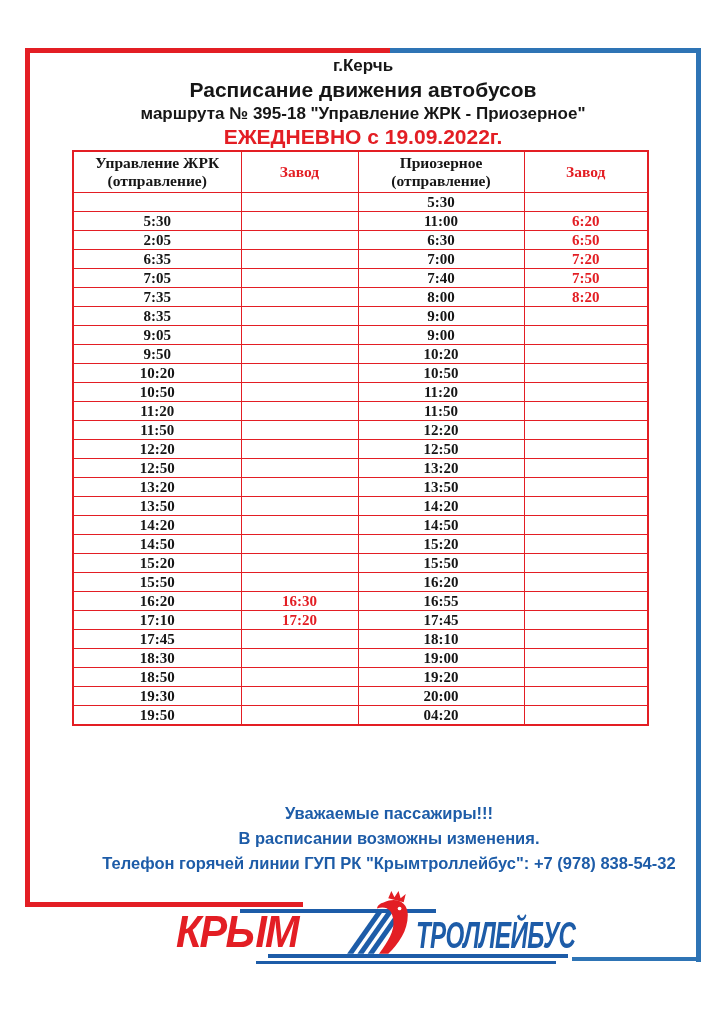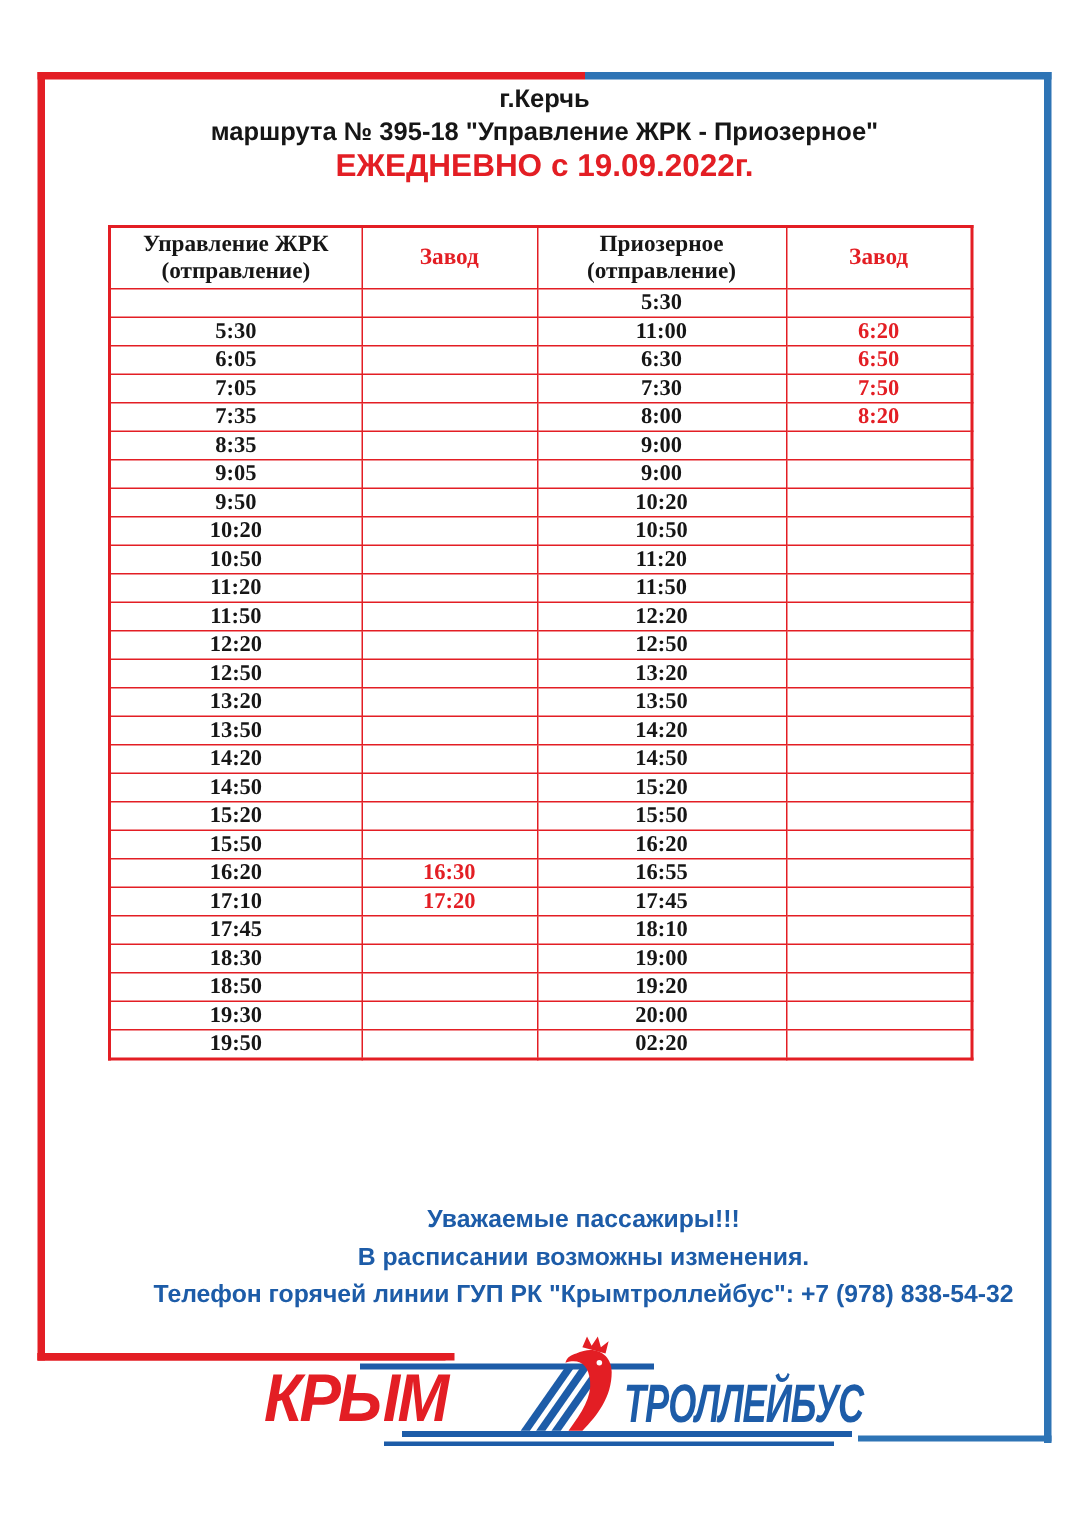--- a/index.html
+++ b/index.html
@@ -67,20 +67,21 @@
 <div class="page">
 
   <div class="frame-top"></div>
   <div class="frame-left"></div>
   <div class="frame-right"></div>
   <div class="frame-bottom-left"></div>
   <div class="frame-bottom-right"></div>
 
   <div class="header">
     <div class="h-city">г.Керчь</div>
+    <div class="h-title">Расписание движения автобусов</div>
     <div class="h-route">маршрута № 395-18 "Управление ЖРК - Приозерное"</div>
     <div class="h-daily">ЕЖЕДНЕВНО с 19.09.2022г.</div>
   </div>
 
   <table class="sched">
     <colgroup>
       <col class="c1">
         <col class="c2">
         <col class="c3">
         <col class="c4">
@@ -100,29 +101,35 @@
           <td>5:30</td>
           <td class="red"></td>
         </tr>
         <tr>
           <td>5:30</td>
           <td class="red"></td>
           <td>11:00</td>
           <td class="red">6:20</td>
         </tr>
         <tr>
-          <td>6:05</td>
+          <td>2:05</td>
           <td class="red"></td>
           <td>6:30</td>
           <td class="red">6:50</td>
         </tr>
         <tr>
+          <td>6:35</td>
+          <td class="red"></td>
+          <td>7:00</td>
+          <td class="red">7:20</td>
+        </tr>
+        <tr>
           <td>7:05</td>
           <td class="red"></td>
-          <td>7:30</td>
+          <td>7:40</td>
           <td class="red">7:50</td>
         </tr>
         <tr>
           <td>7:35</td>
           <td class="red"></td>
           <td>8:00</td>
           <td class="red">8:20</td>
         </tr>
         <tr>
           <td>8:35</td>
@@ -246,21 +253,21 @@
         </tr>
         <tr>
           <td>19:30</td>
           <td class="red"></td>
           <td>20:00</td>
           <td class="red"></td>
         </tr>
         <tr>
           <td>19:50</td>
           <td class="red"></td>
-          <td>02:20</td>
+          <td>04:20</td>
           <td class="red"></td>
         </tr>
       </tbody>
   </table>
 
   <div class="footer">
     <div>Уважаемые пассажиры!!!</div>
     <div>В расписании возможны изменения.</div>
     <div>Телефон горячей линии ГУП РК "Крымтроллейбус": +7 (978) 838-54-32</div>
   </div>

